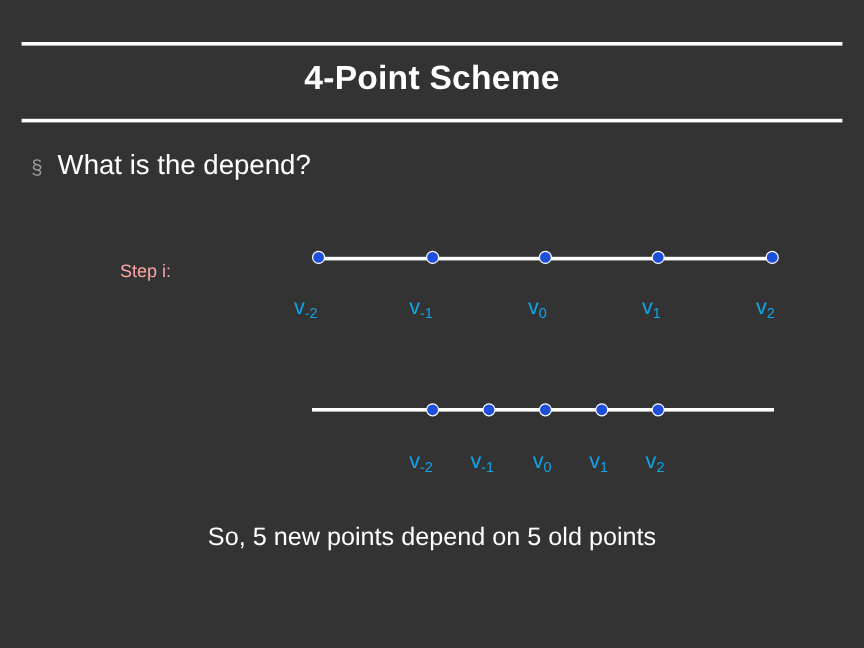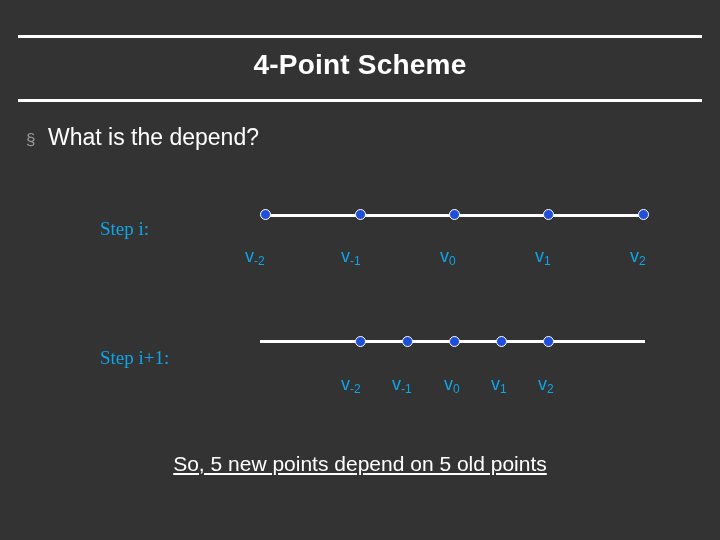--- a/index.html
+++ b/index.html
@@ -55,23 +55,22 @@
     width: 22px;
     line-height: 1;
   }
   .bullet-text {
     color: #ffffff;
     font-size: 23px;
   }
 
   .step-label {
     position: absolute;
-    color: #0ea5e9;
-    font-size: 19px;
-    font-family: Liberation Serif, serif;
+    color: #fca5a5;
+    font-size: 15px;
   }
 
   .seg-line {
     position: absolute;
     height: 3px;
     background: #ffffff;
   }
 
   .dot {
     position: absolute;
@@ -92,26 +91,25 @@
   .vlabel sub {
     font-size: 12px;
     vertical-align: baseline;
     position: relative;
     top: 3px;
   }
 
   .closing {
     position: absolute;
     left: 0;
-    top: 452px;
+    top: 436px;
     width: 720px;
     text-align: center;
     color: #ffffff;
     font-size: 21px;
-    text-decoration: underline;
   }
 </style>
 </head>
 <body>
 
 <div class="slide">
 
   <div class="rule rule-top"></div>
   <div class="rule rule-bottom"></div>
 
@@ -143,23 +141,20 @@
   <div class="vlabel" style="left:440px; top:246px;">
     <span>v</span><sub>0</sub>
   </div>
   <div class="vlabel" style="left:535px; top:246px;">
     <span>v</span><sub>1</sub>
   </div>
   <div class="vlabel" style="left:630px; top:246px;">
     <span>v</span><sub>2</sub>
   </div>
 
-  <div class="step-label" style="left:100px; top:347px;">
-    <span>Step i+1:</span>
-  </div>
 
   <div class="seg-line" style="left:260px; top:340px; width:385px;"></div>
 
   <div class="dot" style="left:355px; top:336px;"></div>
   <div class="dot" style="left:402px; top:336px;"></div>
   <div class="dot" style="left:449px; top:336px;"></div>
   <div class="dot" style="left:496px; top:336px;"></div>
   <div class="dot" style="left:543px; top:336px;"></div>
 
   <div class="vlabel" style="left:341px; top:374px;">

